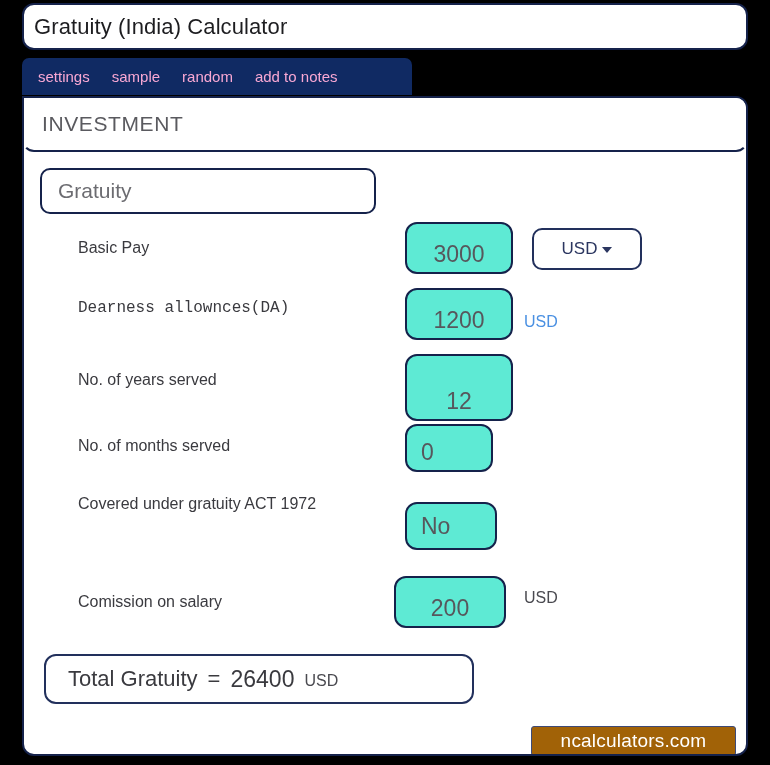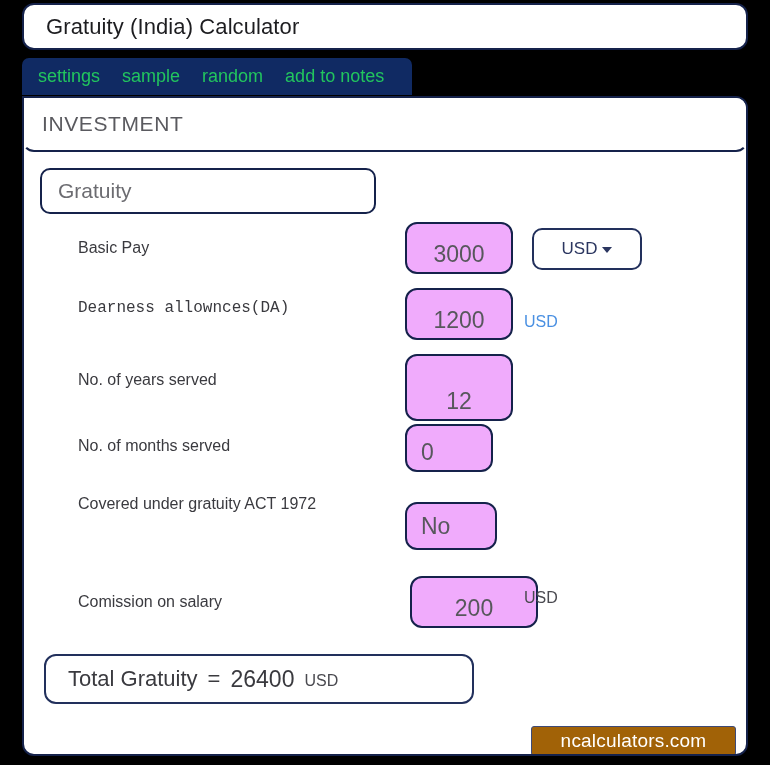--- a/index.html
+++ b/index.html
@@ -28,21 +28,21 @@
     left: 22px;
     top: 3px;
     width: 726px;
     height: 47px;
     box-sizing: border-box;
     background: #ffffff;
     border: 2px solid #15224b;
     border-radius: 12px;
     display: flex;
     align-items: center;
-    padding-left: 22px;
+    padding-left: 10px;
   }
   .title-text {
     font-size: 22px;
     color: #1d1d20;
     letter-spacing: 0.1px;
   }
 
   
   .navbar {
     position: absolute;
@@ -52,22 +52,22 @@
     height: 37px;
     box-sizing: border-box;
     background: #102a63;
     border-radius: 7px 7px 0 0;
     display: flex;
     align-items: center;
     padding-left: 16px;
     gap: 22px;
   }
   .nav-item {
-    color: #22c55e;
-    font-size: 18px;
+    color: #f9a8d4;
+    font-size: 15px;
     white-space: nowrap;
     cursor: pointer;
   }
 
   
   .card {
     position: absolute;
     left: 22px;
     top: 96px;
     width: 726px;
@@ -142,21 +142,21 @@
     left: 54px;
     top: 0;
     width: 330px;
     font-size: 16px;
     color: #3a3a3f;
     line-height: 28px;
   }
   .field {
     position: absolute;
     box-sizing: border-box;
-    background: #f0abfc;
+    background: #5eead4;
     border: 2px solid #15224b;
     border-radius: 12px;
     display: flex;
     align-items: flex-end;
     justify-content: center;
     padding-bottom: 6px;
     cursor: text;
   }
   .field-value {
     font-size: 23px;
@@ -318,21 +318,21 @@
 
       <div class="row" style="height:86px;">
         <div class="row-label" style="top:2px; width:300px;">Covered under gratuity ACT 1972</div>
         <div class="field field-align-left" style="left:381px; top:14px; width:92px; height:48px; align-items:center; padding-bottom:0;">
           <span class="field-value">No</span>
         </div>
       </div>
 
       <div class="row">
         <div class="row-label" style="top:14px;">Comission on salary</div>
-        <div class="field" style="left:386px; top:2px; width:128px; height:52px;">
+        <div class="field" style="left:370px; top:2px; width:112px; height:52px;">
           <span class="field-value">200</span>
         </div>
         <span class="unit-suffix" style="left:500px; top:16px; color:#4a4a50;">USD</span>
       </div>
 
     </div>
 
     <div class="total-box">
       <span class="total-label">Total Gratuity</span>
       <span class="total-eq">=</span>

